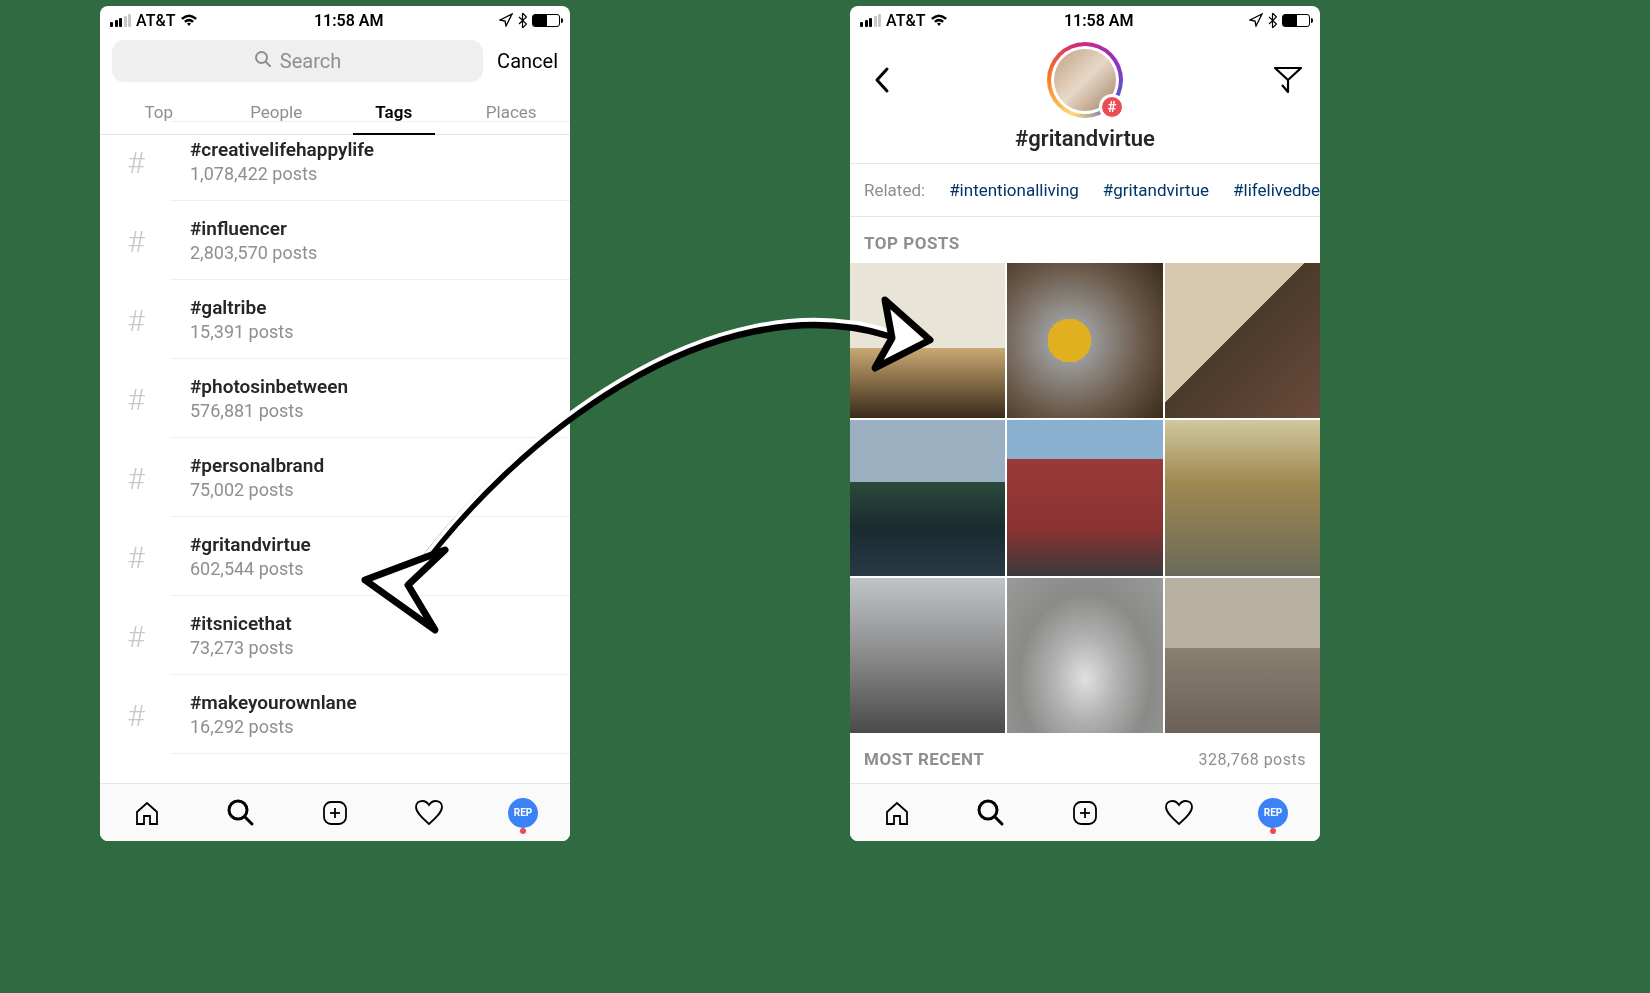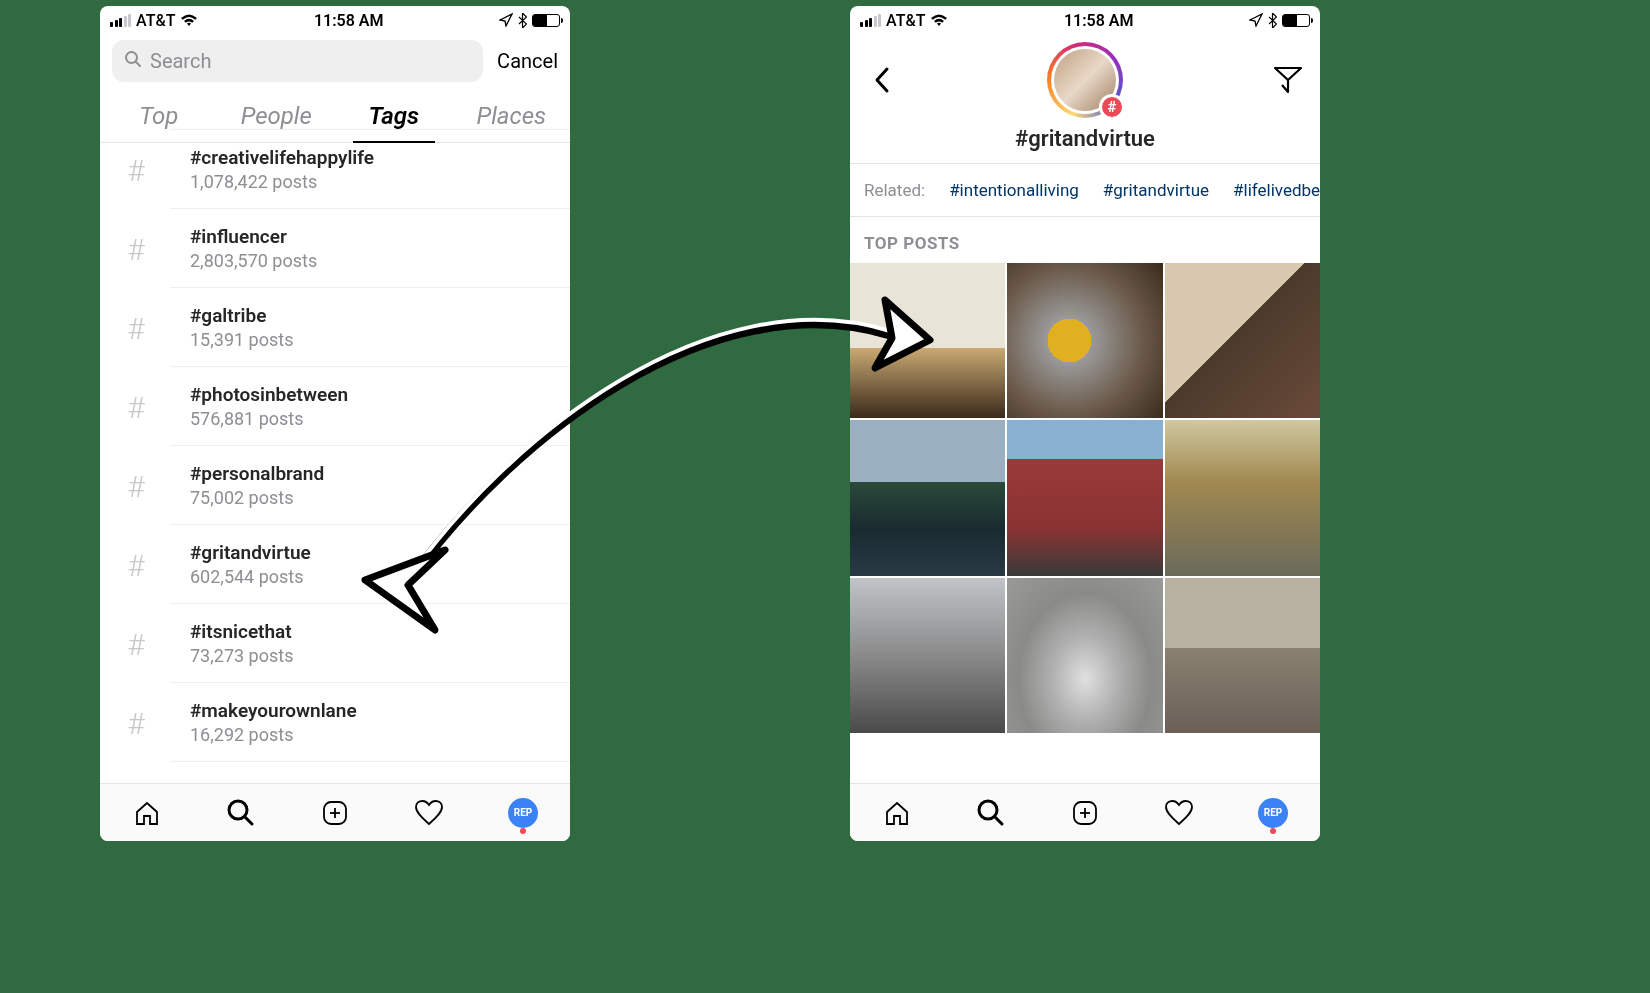--- a/index.html
+++ b/index.html
@@ -30,27 +30,27 @@
   .signal span:nth-child(3){height:9px;}
   .signal span:nth-child(4){height:11px;background:#c7c7cc;}
   .signal span:nth-child(5){height:13px;background:#c7c7cc;}
   .wifi svg,.navloc svg,.bt svg{display:block;}
   .battery{width:28px;height:13px;border:1.5px solid #000;border-radius:3px;position:relative;display:flex;align-items:center;}
   .battery::after{content:"";position:absolute;right:-4px;top:3px;width:2.5px;height:5px;background:#000;border-radius:0 2px 2px 0;}
   .battery .level{height:100%;width:52%;background:#000;border-radius:1px 0 0 1px;}
 
   
   .search-header{display:flex;align-items:center;gap:14px;padding:6px 12px 8px 12px;}
-  .search-field{flex:1;background:var(--lightgrey);border-radius:12px;height:42px;display:flex;align-items:center;padding:0 12px;gap:8px;color:var(--grey);font-size:20px;}
+  .search-field{flex:1;background:var(--lightgrey);border-radius:12px;height:42px;display:flex;align-items:center;padding:0 12px;gap:8px;color:var(--grey);font-size:20px;justify-content:center;}
   .search-field .mag{flex-shrink:0;}
   .cancel{font-size:20px;color:#000;cursor:pointer;}
 
   
   .tabs{display:flex;border-bottom:1px solid var(--divider);}
-  .tab{flex:1;text-align:center;padding:12px 4px;font-size:24px;color:var(--grey);position:relative;cursor:pointer;font-style:italic;}
+  .tab{flex:1;text-align:center;padding:12px 4px;font-size:17px;color:var(--grey);position:relative;cursor:pointer;}
   .tab.active{color:#000;font-weight:600;}
   .tab.active::after{content:"";position:absolute;left:15%;right:15%;bottom:-1px;height:2px;background:#000;}
 
   
   .hash-list{flex:1;overflow:hidden;margin-top:-14px;}
   .hash-row{display:flex;align-items:center;padding:16px 0 16px 20px;border-bottom:1px solid #efefef;margin-left:70px;cursor:pointer;position:relative;}
   .hash-row:first-child{border-top:1px solid #efefef;}
   .hash-icon{position:absolute;left:-50px;width:32px;height:32px;text-align:center;font-size:30px;color:#c7c7cc;font-weight:300;}
   .hash-text{display:flex;flex-direction:column;gap:2px;}
   .hash-name{font-size:19px;font-weight:600;color:var(--text);}
@@ -315,20 +315,24 @@
       <div class="cell c1"></div>
       <div class="cell c2"></div>
       <div class="cell c3"></div>
       <div class="cell c4"></div>
       <div class="cell c5"></div>
       <div class="cell c6"></div>
       <div class="cell c7"></div>
       <div class="cell c8"></div>
       <div class="cell c9"></div>
     </div>
+    <div class="section-title">
+      <span>MOST RECENT</span>
+      <span class="right-count">328,768 posts</span>
+    </div>
   </div>
 
   <div class="bottom-nav">
     <div class="bn-item">
         <svg width="28" height="28" viewBox="0 0 28 28">
           <path d="M4 13 L14 4 L24 13 V25 H17 V17 H11 V25 H4 Z" fill="none" stroke="#000" stroke-width="1.8"></path>
         </svg>
       </div>
     <div class="bn-item active">
         <svg width="30" height="30" viewBox="0 0 30 30">

